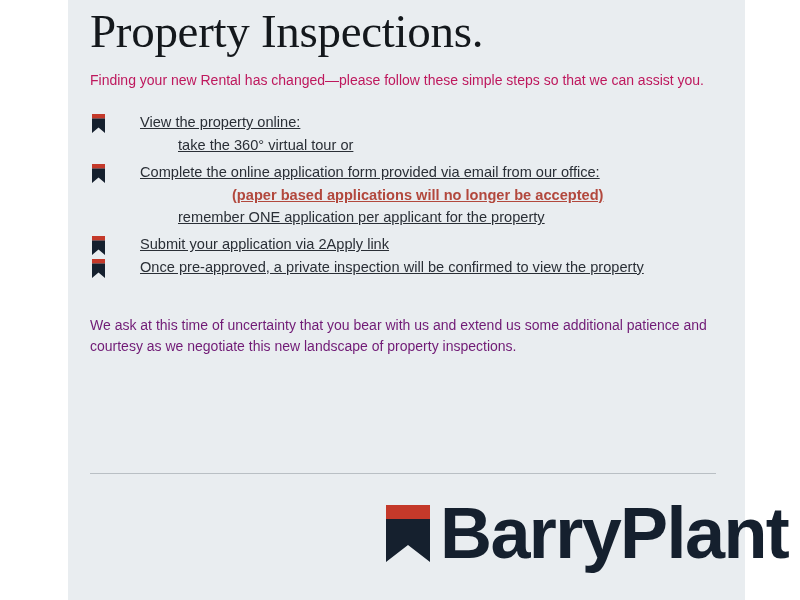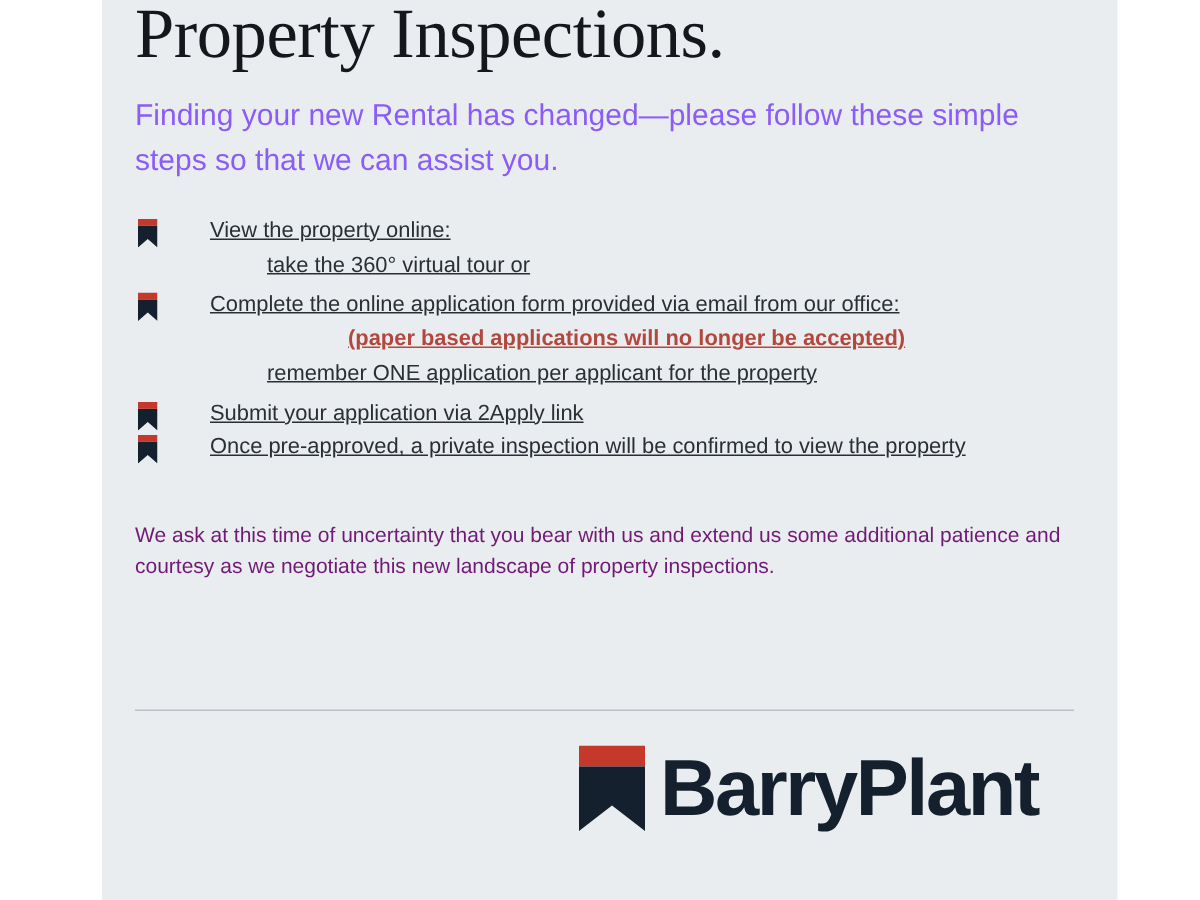--- a/index.html
+++ b/index.html
@@ -34,27 +34,28 @@
 
   
   .title {
     font-family: "Liberation Serif", "DejaVu Serif", serif;
     font-size: 47px;
     font-weight: 400;
     color: #14181c;
     letter-spacing: -0.3px;
     line-height: 1;
     margin: 0;
+    padding-top: 8px;
     white-space: nowrap;
   }
 
   
   .intro {
-    font-size: 20px;
-    color: #8b5cf6;
+    font-size: 14px;
+    color: #be185d;
     line-height: 1.52;
     margin: 0;
     padding-top: 15px;
     width: 625px;
   }
 
   
   .steps {
     margin: 0;
     padding: 0;
@@ -127,21 +128,21 @@
   }
 
   .logo-mark {
     width: 44px;
     height: 57px;
     display: block;
   }
 
   .logo-text {
     font-family: "Liberation Sans", sans-serif;
-    font-size: 53px;
+    font-size: 72px;
     font-weight: bold;
     color: #15202e;
     letter-spacing: -1.6px;
     line-height: 1;
     white-space: nowrap;
   }
 </style>
 </head>
 <body>
 

